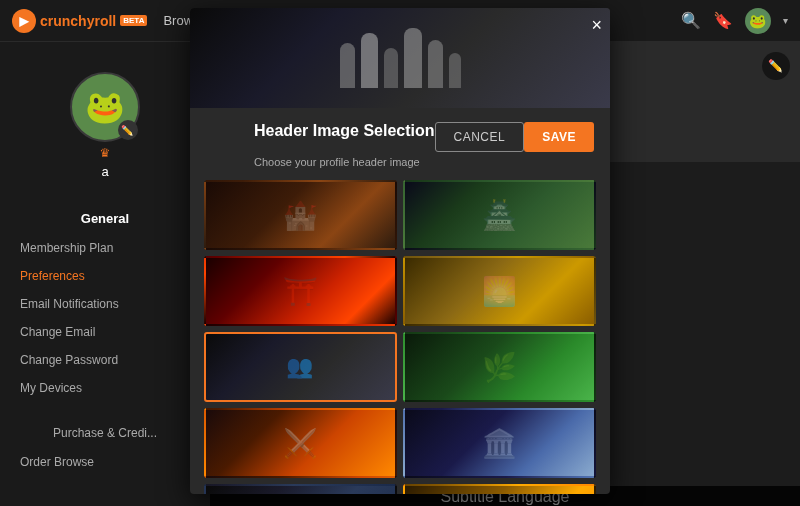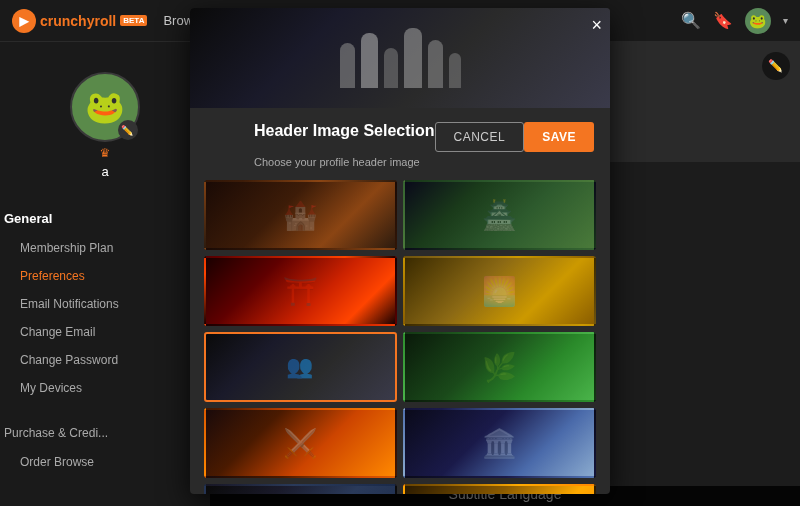--- a/index.html
+++ b/index.html
@@ -132,20 +132,21 @@
       font-size: 13px;
       margin-top: 4px;
     }
 
     .section-title {
       color: #fff;
       font-size: 13px;
       font-weight: bold;
       padding: 8px 4px;
       margin-top: 4px;
+      text-align: center;
     }
     .sidebar-item {
       padding: 7px 20px;
       color: #aaa;
       font-size: 12px;
       cursor: pointer;
     }
     .sidebar-item.active { color: #f47521; }
 
     
@@ -333,23 +334,23 @@
 
     
     .subtitle-bar {
       position: absolute;
       bottom: 0;
       left: 210px;
       right: 0;
       height: 20px;
       background: rgba(0,0,0,0.8);
       display: flex;
-      align-items: flex-start;
-      justify-content: center;
-      font-size: 14px;
+      align-items: flex-end;
+      justify-content: center;
+      font-size: 16px;
       color: #aaa;
       z-index: 50;
     }
   </style>
 </head>
 <body>
 
 <div class="topnav">
   <div class="logo">
     <div class="logo-icon">▶</div>

